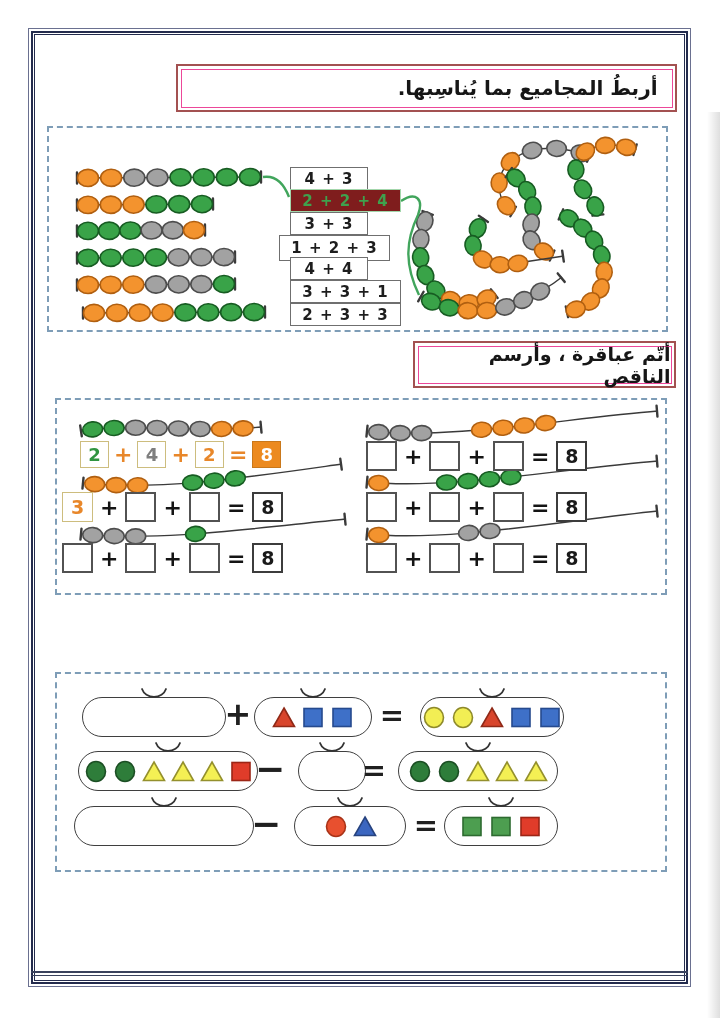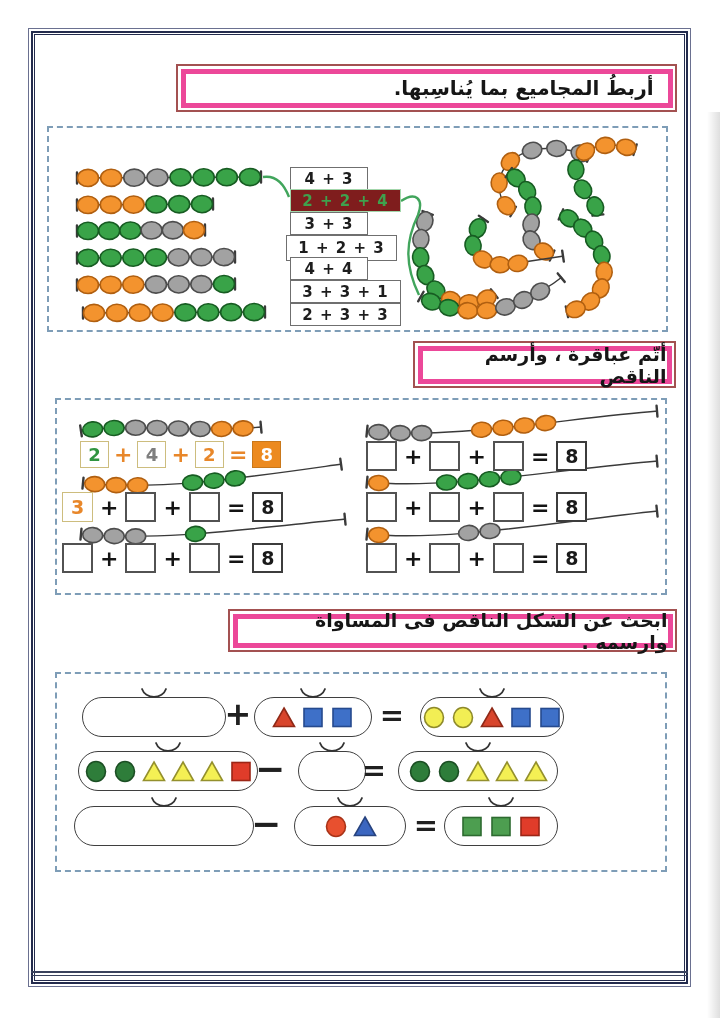--- a/index.html
+++ b/index.html
@@ -8,21 +8,21 @@
     position: relative; width: 720px; height: 1018px; background: #fff;
     font-family: "DejaVu Sans", sans-serif; overflow: hidden;
   }
   
   .frame-outer { position:absolute; left:28px; top:28px; width:663px; height:959px;
     border:1px solid #6a7090; }
   .frame-inner { position:absolute; inset:2px; border:2px solid #232b4d;
     box-shadow: inset 0 0 0 1px #ffffff, inset 0 0 0 2px #232b4d; }
   
   .tb { position:absolute; border:2px solid #a35151; background:#fff; padding:2.5px; }
-  .tb-in { border:5px solid #ec4899; width:100%; height:100%;
+  .tb-in { border:1px solid #ec4899; width:100%; height:100%;
     display:flex; align-items:center; font-weight:bold; color:#161616;
     font-family:"DejaVu Sans", sans-serif; }
   .tb1 { left:176px; top:64px; width:501px; height:48px; }
   .tb1 .tb-in { justify-content:flex-start; padding:0 14px; font-size:20px; }
   .tb2 { left:413px; top:341px; width:263px; height:47px; }
   .tb2 .tb-in { justify-content:center; font-size:19px; }
   .tb3 { left:228px; top:609px; width:449px; height:43px; }
   .tb3 .tb-in { justify-content:center; font-size:19px; }
   
   .dash { position:absolute; border:2px dashed #7e9db7; background:#fff; }
@@ -75,23 +75,20 @@
   </div>
 
   <div class="dash dash1"></div>
   <div class="dash dash2"></div>
   <div class="dash dash3"></div>
 
   <div class="tb tb2">
     <div class="tb-in" dir="rtl">أتّم عباقرة ، وأرسم الناقص</div>
   </div>
 
-  <div class="tb tb3">
-    <div class="tb-in" dir="rtl">ابحث عن الشكل الناقص فى المساواة وارسمه .</div>
-  </div>
 
   <svg class="canvas" id="beads-canvas" width="720" height="1018" viewBox="0 0 720 1018">
       <g>
         <path d="M 76 178 L 262 177" fill="none" stroke="#3a3a3a" stroke-width="1.4"></path>
         <line x1="76.97040174044659" y1="172.494708466274" x2="77.02956774197528" y2="183.494549346226" stroke="#3a3a3a" stroke-width="2.4" stroke-linecap="round"></line>
         <line x1="260.970459410475" y1="171.50545042581572" x2="261.029540589525" y2="182.50529176168428" stroke="#3a3a3a" stroke-width="2.4" stroke-linecap="round"></line>
         <ellipse cx="87.99981689453125" cy="177.93548583984375" rx="10.5" ry="8.6" fill="#f3932e" stroke="#b05f10" stroke-width="1.6" transform="rotate(-0.30817751463250176 87.99981689453125 177.93548583984375)"></ellipse>
         <ellipse cx="111.14274597167969" cy="177.81106567382812" rx="10.5" ry="8.6" fill="#f3932e" stroke="#b05f10" stroke-width="1.6" transform="rotate(-0.3081798658308749 111.14274597167969 177.81106567382812)"></ellipse>
         <ellipse cx="134.28564453125" cy="177.68663024902344" rx="10.5" ry="8.6" fill="#a2a2a2" stroke="#4d4d4d" stroke-width="1.6" transform="rotate(-0.30774273968259064 134.28564453125 177.68663024902344)"></ellipse>
         <ellipse cx="157.42855834960938" cy="177.5622100830078" rx="10.5" ry="8.6" fill="#a2a2a2" stroke="#4d4d4d" stroke-width="1.6" transform="rotate(-0.3081798658308749 157.42855834960938 177.5622100830078)"></ellipse>
@@ -308,21 +305,21 @@
         <ellipse cx="378.71142578125" cy="534.9824829101562" rx="10" ry="7.5" fill="#f3932e" stroke="#b05f10" stroke-width="1.6" transform="rotate(3.3082942556661044 378.71142578125 534.9824829101562)"></ellipse>
         <ellipse cx="468.61383056640625" cy="532.944580078125" rx="10" ry="7.5" fill="#a2a2a2" stroke="#4d4d4d" stroke-width="1.6" transform="rotate(-4.740408571410335 468.61383056640625 532.944580078125)"></ellipse>
         <ellipse cx="490.0252380371094" cy="530.9974975585938" rx="10" ry="7.5" fill="#a2a2a2" stroke="#4d4d4d" stroke-width="1.6" transform="rotate(-5.704416623540736 490.0252380371094 530.9974975585938)"></ellipse>
       </g>
     </svg>
 
   <div id="gen">
       <div class="expr" style="left: 290px; top: 167px; width: 78px; height: 23px;">4 + 3</div>
       <div class="expr hl" style="left: 290px; top: 189px; width: 111px; height: 23px;">2 + 2 + 4</div>
       <div class="expr" style="left: 290px; top: 212px; width: 78px; height: 23px;">3 + 3</div>
-      <div class="expr" style="left: 286px; top: 235px; width: 111px; height: 26px;">1 + 2 + 3</div>
+      <div class="expr" style="left: 279px; top: 235px; width: 111px; height: 26px;">1 + 2 + 3</div>
       <div class="expr" style="left: 290px; top: 257px; width: 78px; height: 23px;">4 + 4</div>
       <div class="expr" style="left: 290px; top: 280px; width: 111px; height: 23px;">3 + 3 + 1</div>
       <div class="expr" style="left: 290px; top: 303px; width: 111px; height: 23px; text-align: center;">2 + 3 + 3</div>
       <div class="eq eqc" style="left: 80px; top: 441px;">
         <div class="bx bx-filled" style="color: rgb(47, 148, 64);">2</div>
         <span class="sg">+</span>
         <div class="bx bx-filled" style="color: rgb(126, 126, 126);">4</div>
         <span class="sg">+</span>
         <div class="bx bx-filled" style="color: rgb(232, 135, 42);">2</div>
         <span class="sg">=</span>

